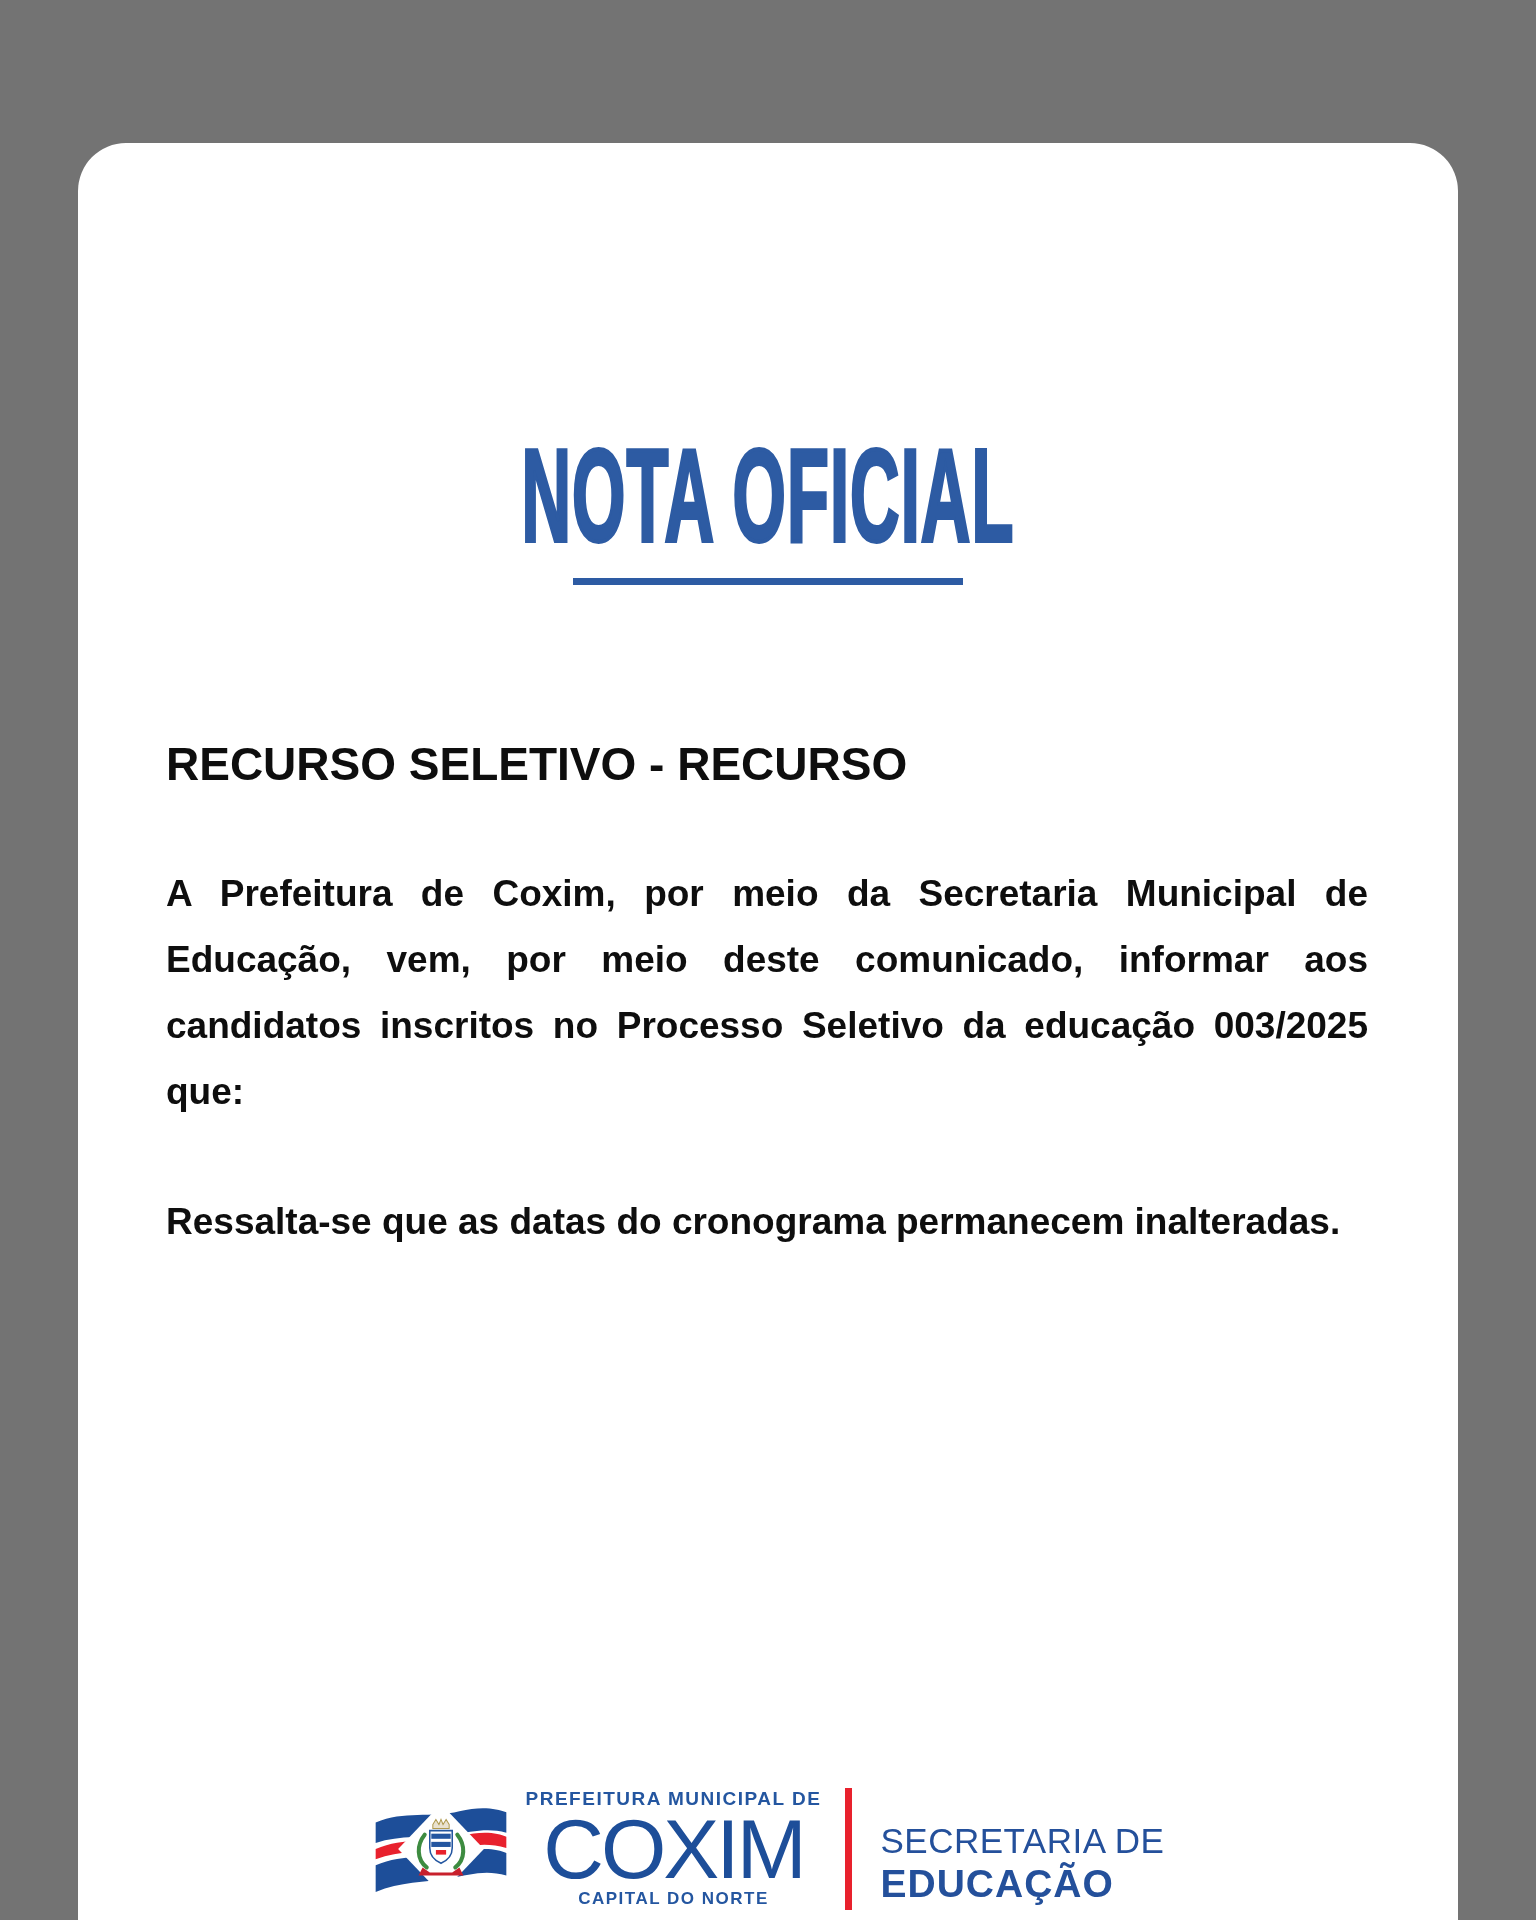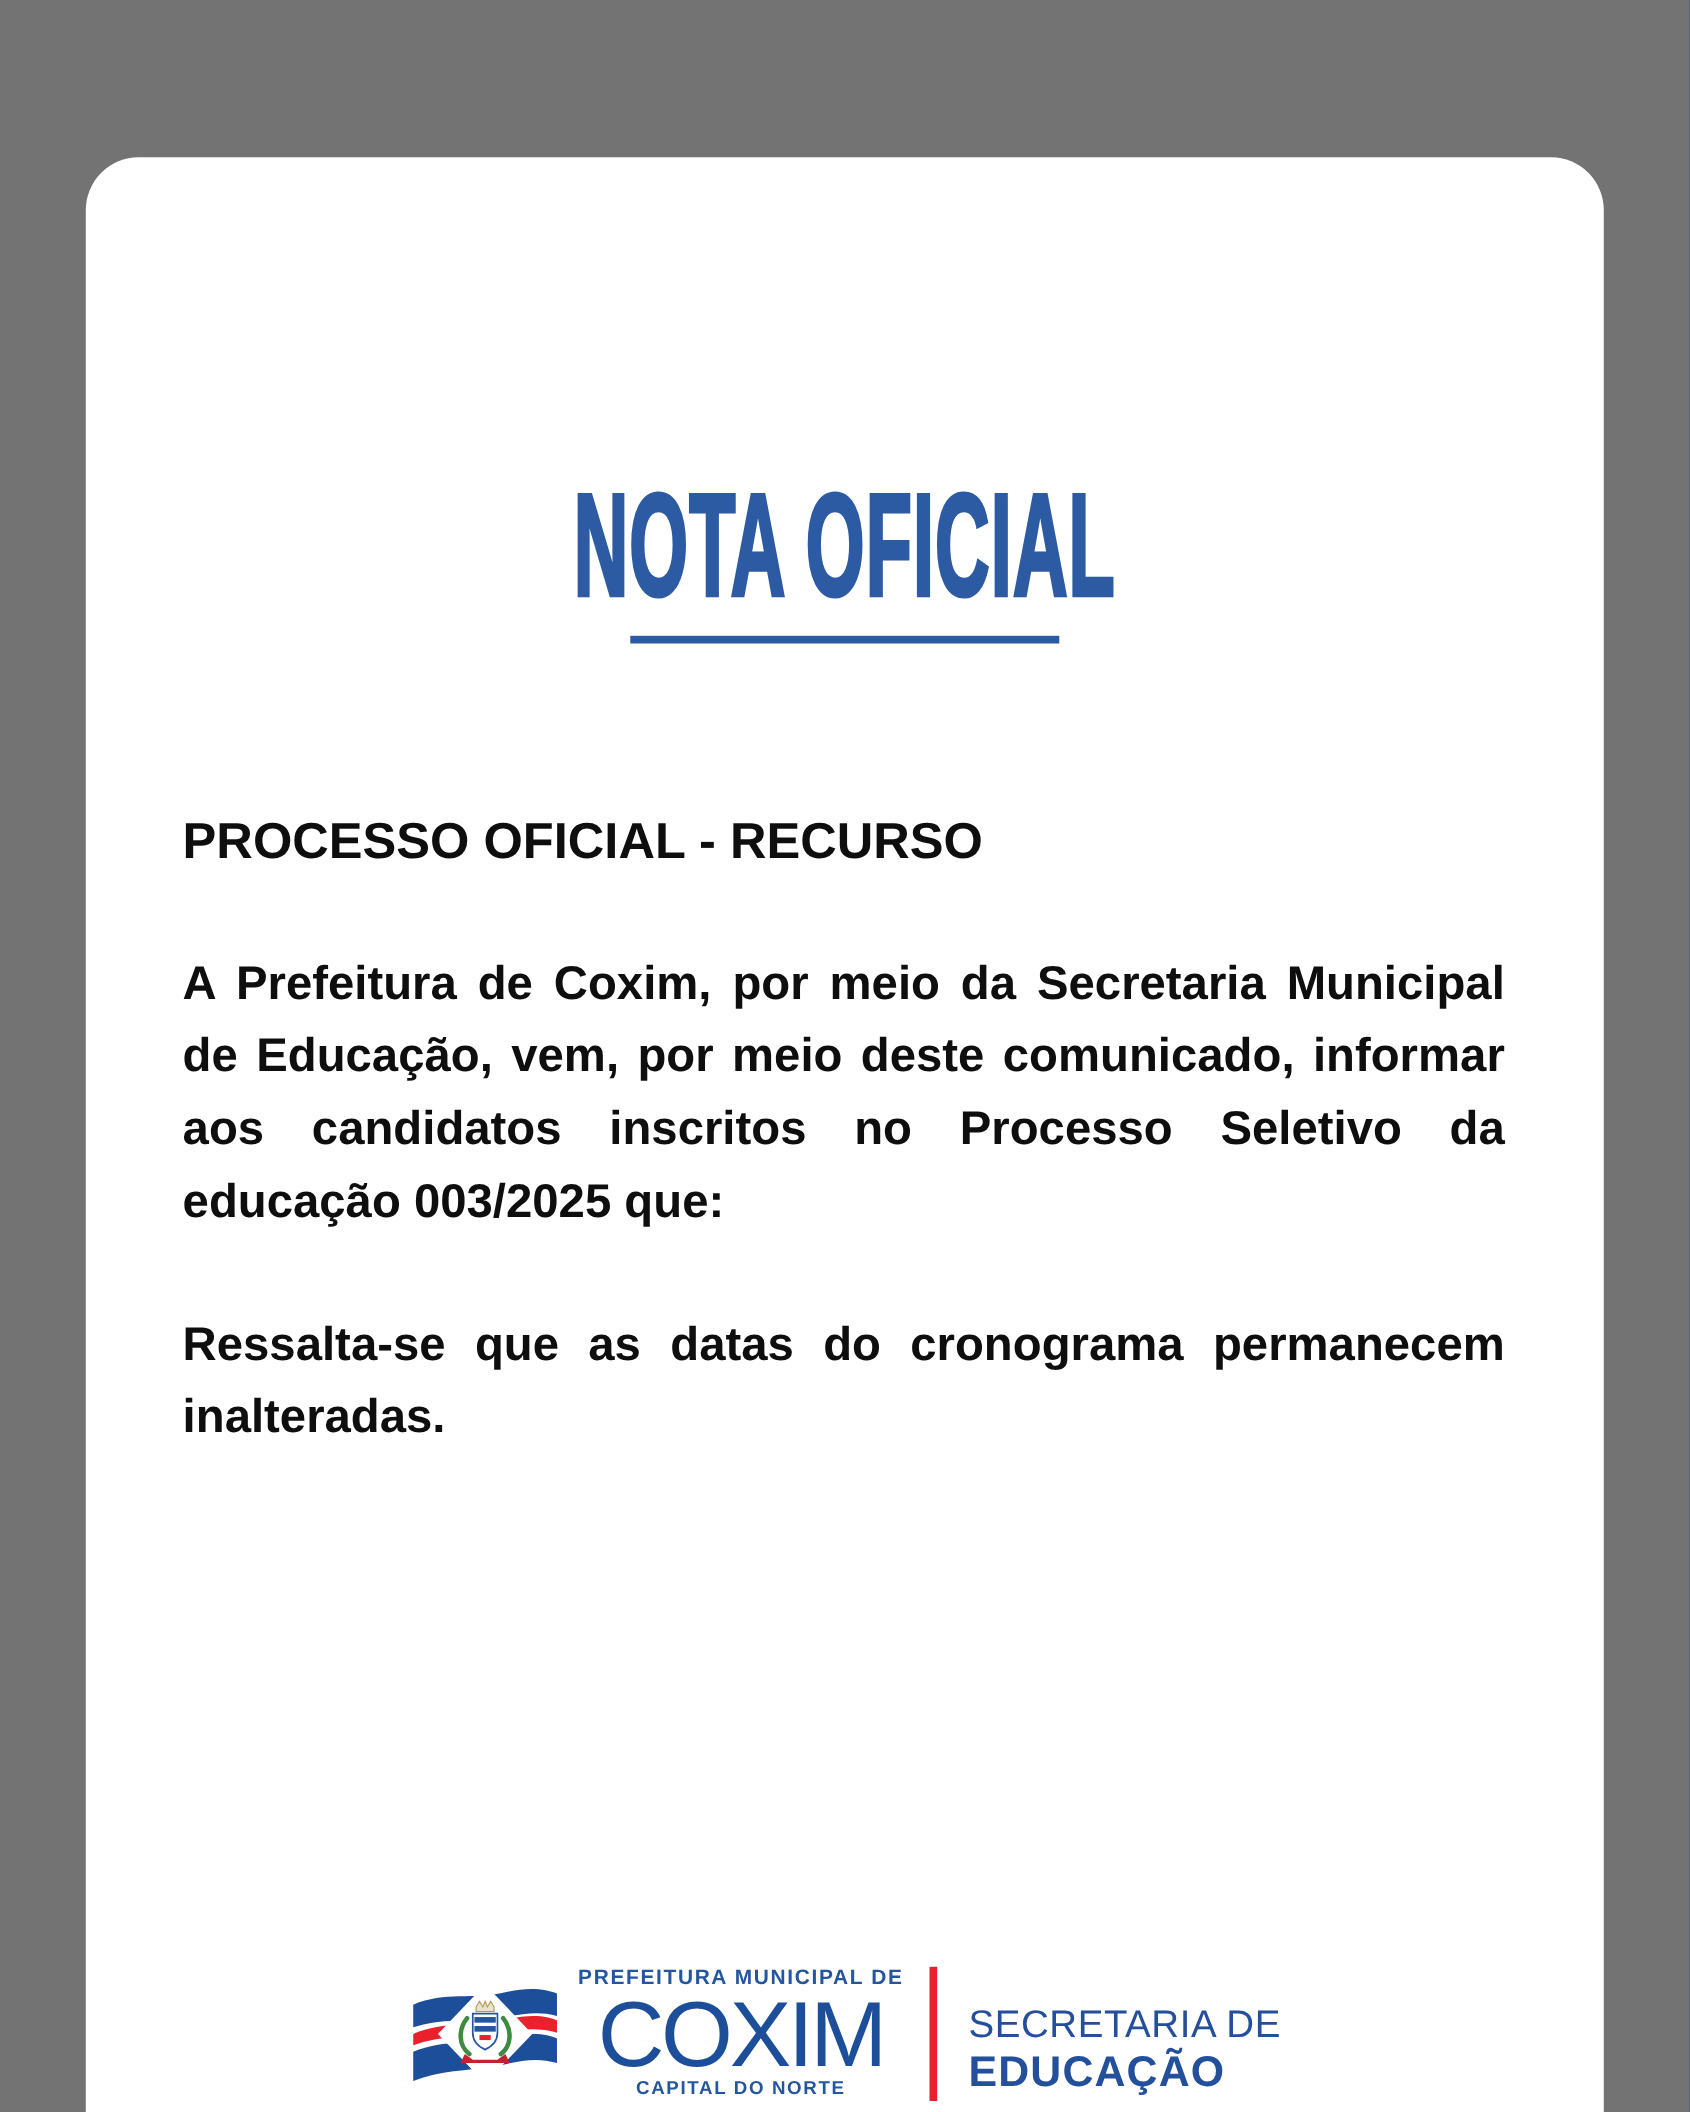--- a/index.html
+++ b/index.html
@@ -59,21 +59,21 @@
     width: 1202px;
     color: #0e0e0e;
   }
   .content h2 {
     font-size: 46px;
     font-weight: bold;
     line-height: 66px;
     margin: 0 0 64px 0;
   }
   .content p {
-    font-size: 43px;
+    font-size: 37px;
     font-weight: bold;
     line-height: 66px;
     text-align: justify;
     margin: 0 0 64px 0;
   }
   .email {
     color: #e6492e;
     text-decoration: none;
     font-weight: bold;
   }
@@ -148,21 +148,21 @@
 
 <div class="page">
   <div class="card">
 
     <div class="title-wrap">
       <div class="title-text">NOTA OFICIAL</div>
       <div class="title-underline"></div>
     </div>
 
     <div class="content">
-      <h2>PROCESSO OFICIAL - RECURSO</h2>
+      <h2>RECURSO SELETIVO - RECURSO</h2>
 
       <p>A Prefeitura de Coxim, por meio da Secretaria Municipal de Educação, vem, por meio deste comunicado, informar aos candidatos inscritos no Processo Seletivo da educação 003/2025 que:</p>
 
 
       <p>Ressalta-se que as datas do cronograma permanecem inalteradas.</p>
     </div>
 
     <div class="logo-row">
 
       <svg class="flag-svg" viewBox="0 0 132 96" aria-hidden="true">

